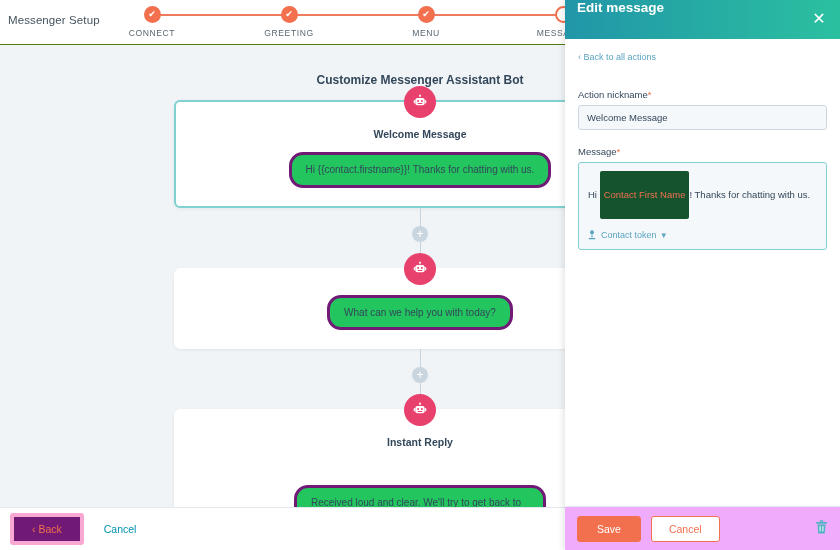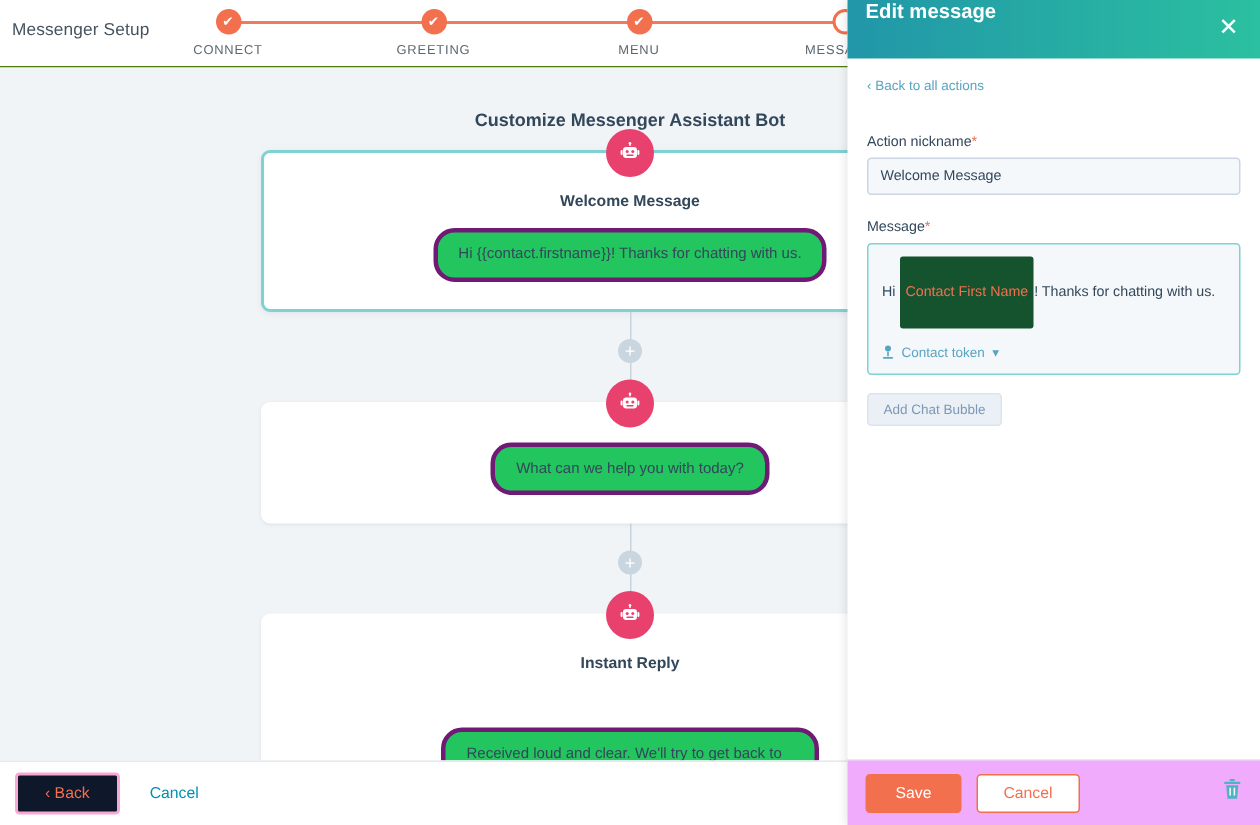--- a/index.html
+++ b/index.html
@@ -132,22 +132,22 @@
   
   .bottombar {
     position: absolute; bottom: 0; left: 0;
     width: 565px; height: 43px;
     background: #ffffff;
     border-top: 1px solid #e3eaef;
     display: flex; align-items: center;
     padding-left: 10px; gap: 20px;
   }
   .btn-back {
-    border: 2px solid #f9a8d4; color: #f2704e;
-    background: #0f172a; border-radius: 3px;
+    border: 4px solid #f9a8d4; color: #f2704e;
+    background: #701a75; border-radius: 3px;
     font-size: 10.5px; padding: 6px 18px;
     cursor: pointer;
   }
   .link-cancel {
     color: #0091ae; font-size: 10.5px; cursor: pointer;
   }
 
   
   .panel {
     position: absolute; top: 0; right: 0;
@@ -387,21 +387,20 @@
               <circle cx="5" cy="3" r="2.6"></circle>
               <rect x="4.3" y="5.6" width="1.4" height="4.2"></rect>
               <rect x="0.6" y="10.4" width="8.8" height="1.5" rx="0.7"></rect>
             </svg>
           </span>
           <span>Contact token</span>
           <span>▾</span>
         </div>
       </div>
 
-      <button class="add-bubble">Add Chat Bubble</button>
     </div>
 
     <div class="panel-foot">
       <button class="btn-save">Save</button>
       <button class="btn-cancel2">Cancel</button>
       <span class="trash">
         <svg width="13" height="14" viewBox="0 0 14 16" fill="#4fb3c4" aria-hidden="true">
           <rect x="5" y="0.4" width="4" height="1.6" rx="0.6"></rect>
           <rect x="0.8" y="2.4" width="12.4" height="1.8" rx="0.7"></rect>
           <path d="M2.4 5.2 h9.2 l-0.8 9.4 a1 1 0 0 1 -1 0.9 h-5.6 a1 1 0 0 1 -1 -0.9 z"></path>

